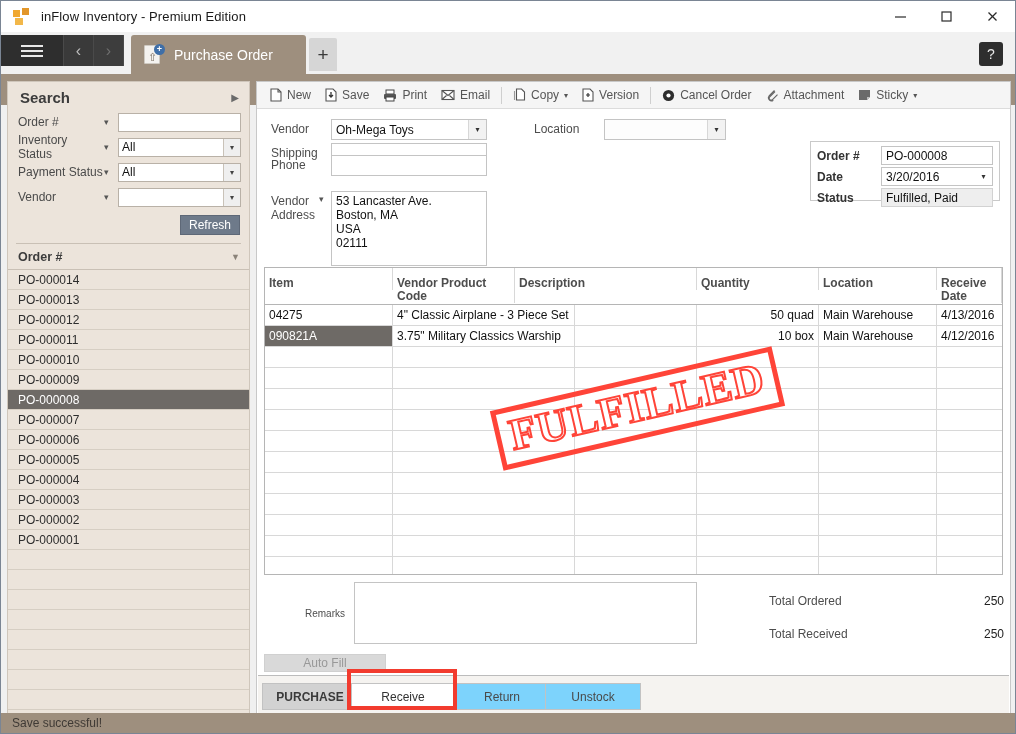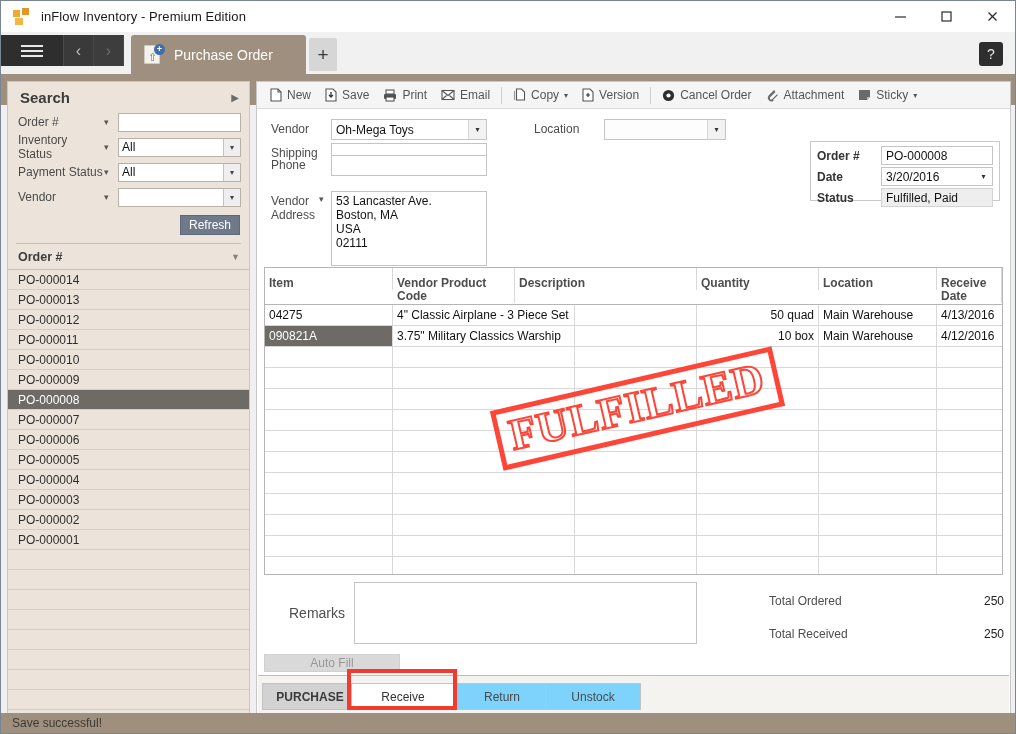--- a/index.html
+++ b/index.html
@@ -252,28 +252,28 @@
     border:5px solid #ff4438; padding:1px 9px 4px 9px;
     line-height:46px;
     pointer-events:none;
   }
   .redbox {
     position:absolute; border:4px solid #f23b2e; pointer-events:none; z-index:5;
   }
 
   
   .remarks-wrap { position:absolute; left:7px; top:500px; width:739px; height:62px; display:flex; }
-  .remarks-lbl { width:90px; text-align:right; padding-right:9px; color:#4d4d4d; font-size:14px; align-self:center; }
+  .remarks-lbl { width:90px; text-align:right; padding-right:9px; color:#4d4d4d; font-size:10px; align-self:center; }
   .remarks-box { width:343px; height:62px; background:#fff; border:1px solid #c4c4c4; }
   .totals { position:absolute; right:6px; top:505px; width:235px; }
   .trow { display:flex; align-items:flex-end; height:21px; margin-bottom:12px; }
   .trow .k { color:#4d4d4d; font-size:12px; }
   .trow .v { margin-left:auto; color:#222; font-size:12px; }
   .autofill {
-    position:absolute; left:7px; top:572px; width:136px; height:18px;
+    position:absolute; left:7px; top:572px; width:122px; height:18px;
     background:#d9d9d9; color:#989898; font-size:12px;
     display:flex; align-items:center; justify-content:center;
     border:1px solid #d0d0d0;
   }
   .btabbar {
     position:absolute; left:1px; top:593px; width:751px; height:38px;
     border-top:1px solid #bcbcbc; background:#f5f3f0;
   }
   .btab {
     position:absolute; top:7px; height:27px;

